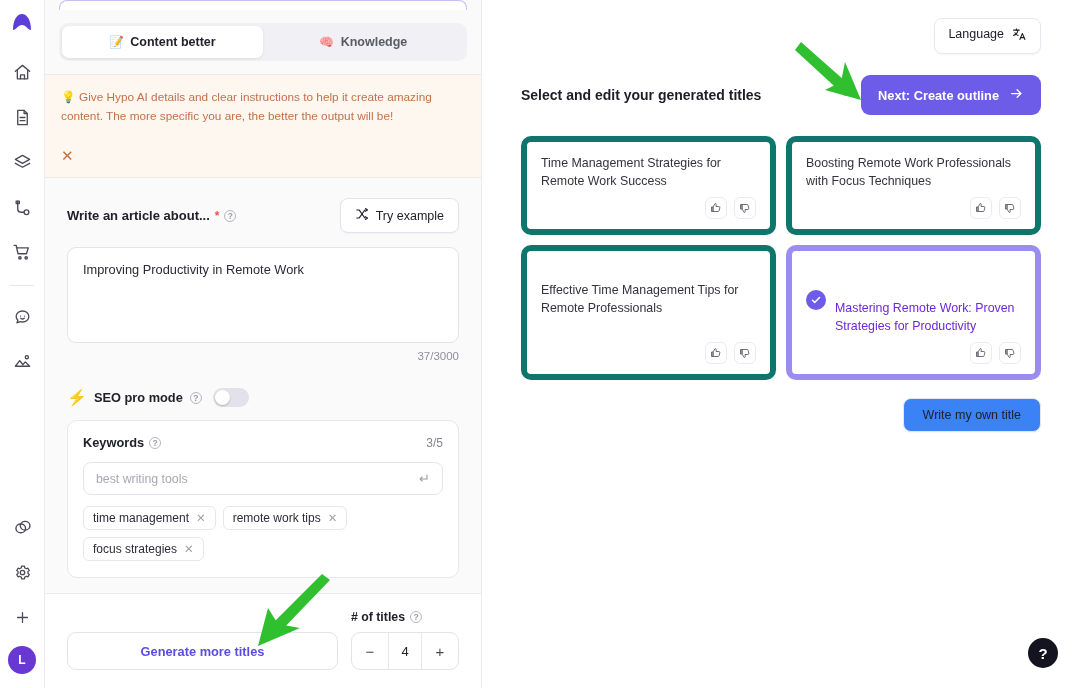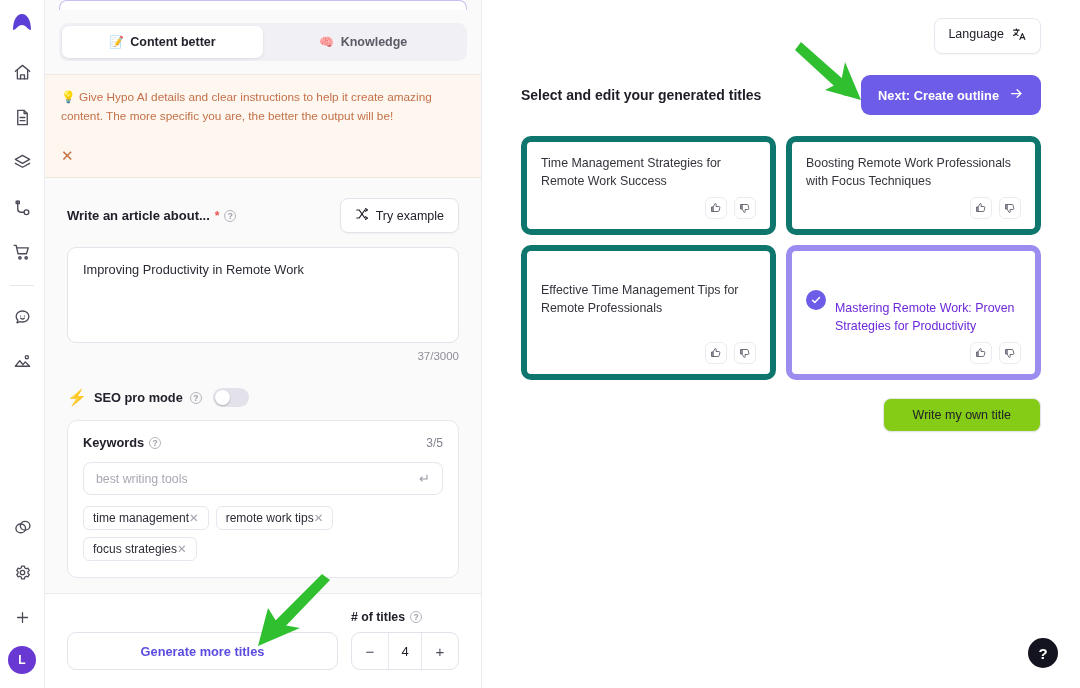--- a/index.html
+++ b/index.html
@@ -132,21 +132,21 @@
     margin-top: 12px; border: 1px solid #e6e4ec; border-radius: 8px;
     height: 33px; display: flex; align-items: center;
     padding: 0 12px; justify-content: space-between;
   }
   .kw-placeholder { font-size: 12.3px; color: #a8a8b3; }
   .kw-enter { color: #9b9ba6; font-size: 13px; }
   .kw-tags { display: flex; flex-wrap: wrap; gap: 7px; margin-top: 11px; }
   .kw-tag {
     border: 1px solid #e8e6ee; border-radius: 6px;
     padding: 4px 9px; font-size: 12px; color: #2c2c37;
-    display: flex; align-items: center; gap: 0; background: #fff;
+    display: flex; align-items: center; gap: 7px; background: #fff;
   }
   .kw-tag .x { color: #a0a0ab; font-size: 11.5px; cursor: pointer; }
 
   .left-footer {
     margin-top: auto; border-top: 1px solid #eceaf1;
     background: #ffffff; padding: 16px 22px 18px 22px;
     display: flex; align-items: flex-end; gap: 13px;
   }
   .gen-more {
     flex: 1; border: 1px solid #e4e2ea; border-radius: 9px;
@@ -213,22 +213,22 @@
   .card-actions {
     display: flex; justify-content: flex-end; gap: 7px; margin-top: 6px;
   }
   .vote {
     width: 22px; height: 22px; border: 1px solid #eceaf1; border-radius: 6px;
     display: flex; align-items: center; justify-content: center;
     color: #5f5f6b; cursor: pointer; background: #fff;
   }
   .own-row { display: flex; justify-content: flex-end; margin-top: 18px; }
   .own-btn {
-    border: 1px solid #e6e4ec; border-radius: 8px; background: #84cc16;
-    padding: 9px 29px; font-size: 12.5px; color: #21212b; cursor: pointer;
+    border: 1px solid #e6e4ec; border-radius: 8px; background: #3b82f6;
+    padding: 9px 19px; font-size: 12.5px; color: #21212b; cursor: pointer;
     box-shadow: 0 1px 2px rgba(0,0,0,.04);
   }
   .help-fab {
     position: absolute; right: 22px; bottom: 20px;
     width: 30px; height: 30px; border-radius: 50%; background: #141420;
     color: #fff; display: flex; align-items: center; justify-content: center;
     font-size: 15px; font-weight: 700; cursor: pointer;
   }
 
   

